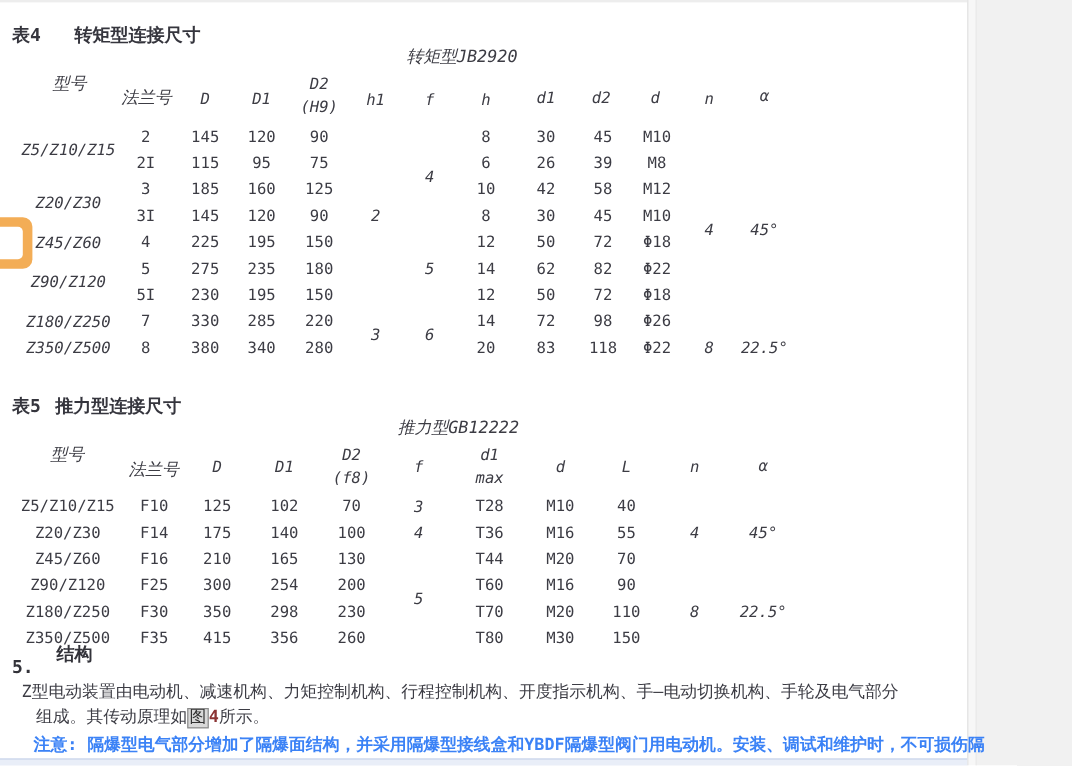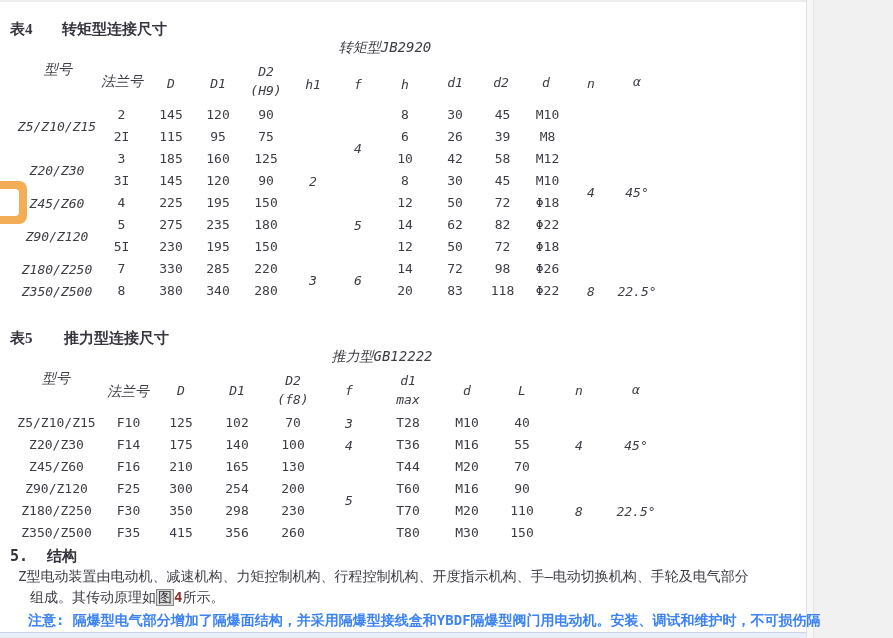--- a/index.html
+++ b/index.html
@@ -1,20 +1,20 @@
 <!DOCTYPE html>
 <html><head>
 <meta charset="utf-8">
 <style>
   html,body{margin:0;padding:0;}
   body{width:893px;height:638px;position:relative;overflow:hidden;background:#ffffff;
        font-family:"DejaVu Sans Mono","Liberation Mono",monospace;color:#3c3c44;}
   .abs{position:absolute;transform:translate(-50%,-50%);white-space:nowrap;font-size:13px;font-style:italic;}
   .cn{font-size:14px;}
-  .ttl{position:absolute;font-weight:bold;font-size:15px;white-space:nowrap;color:#35353d;font-family:Liberation Serif, serif;}
+  .ttl{position:absolute;font-weight:bold;font-size:15px;white-space:nowrap;color:#35353d;}
   .cap{font-size:14px;}
   .tbody{position:absolute;font-size:13px;}
   .tbody .row{display:flex;height:22px;line-height:22px;}
   .c{display:block;text-align:center;}
   
   .t4 .cf{width:53px}.t4 .cD{width:46px}.t4 .cD1{width:48px}.t4 .cD2{width:48px}
   .t4 .cgap{width:90px}.t4 .ch{width:50px}.t4 .cd1{width:50px}.t4 .cd2{width:45px}.t4 .cdd{width:45px}
   
   .t5 .cm{width:97px}.t5 .cf{width:47px}.t5 .cD{width:58px}.t5 .cD1{width:54px}.t5 .cD2{width:58px}
   .t5 .cgap{width:54px}.t5 .cd1m{width:64px}.t5 .cdd{width:54px}.t5 .cL{width:56px}
@@ -174,21 +174,21 @@
 <span class="abs" style="left:313px;top:181px">2</span>
 <span class="abs" style="left:358px;top:225px">5</span>
 <span class="abs" style="left:313px;top:280px">3</span>
 <span class="abs" style="left:358px;top:280px">6</span>
 <span class="abs" style="left:591px;top:192px">4</span>
 <span class="abs" style="left:637px;top:192px">45°</span>
 <span class="abs" style="left:591px;top:291px">8</span>
 <span class="abs" style="left:637px;top:291px">22.5°</span>
 
 <span class="ttl" style="left:10px;top:329px">表5</span>
-<span class="ttl" style="left:64px;top:329px">推力型连接尺寸</span>
+<span class="ttl" style="left:46px;top:329px">推力型连接尺寸</span>
 <span class="abs cap" style="left:382px;top:357px">推力型GB12222</span>
 
 <span class="abs cn" style="left:56px;top:379px">型号</span>
 <span class="abs cn" style="left:128px;top:392px">法兰号</span>
 <span class="abs" style="left:181px;top:390px">D</span>
 <span class="abs" style="left:237px;top:390px">D1</span>
 <span class="abs" style="left:293px;top:380px">D2</span>
 <span class="abs" style="left:293px;top:399px">(f8)</span>
 <span class="abs" style="left:349px;top:390px">f</span>
 <span class="abs" style="left:408px;top:380px">d1</span>
@@ -269,16 +269,16 @@
 
 <span class="abs" style="left:349px;top:423px">3</span>
 <span class="abs" style="left:349px;top:445px">4</span>
 <span class="abs" style="left:349px;top:500px">5</span>
 <span class="abs" style="left:579px;top:445px">4</span>
 <span class="abs" style="left:636px;top:445px">45°</span>
 <span class="abs" style="left:579px;top:511px">8</span>
 <span class="abs" style="left:636px;top:511px">22.5°</span>
 
 <span class="sechead" style="left:10px;top:547px">5.</span>
-<span class="sechead" style="left:47px;top:547px">结构</span>
+<span class="sechead" style="left:47px;top:536px">结构</span>
 <span class="para" style="left:18px;top:568px">Z型电动装置由电动机、减速机构、力矩控制机构、行程控制机构、开度指示机构、手—电动切换机构、手轮及电气部分</span>
 <span class="para" style="left:30px;top:589px"><span>组成。其传动原理如</span><span class="figbox">图</span><span class="fignum">4</span><span>所示。</span></span>
 <span class="para note" style="left:28px;top:612px">注意: 隔爆型电气部分增加了隔爆面结构，并采用隔爆型接线盒和YBDF隔爆型阀门用电动机。安装、调试和维护时，不可损伤隔</span>
 
 </body></html>

